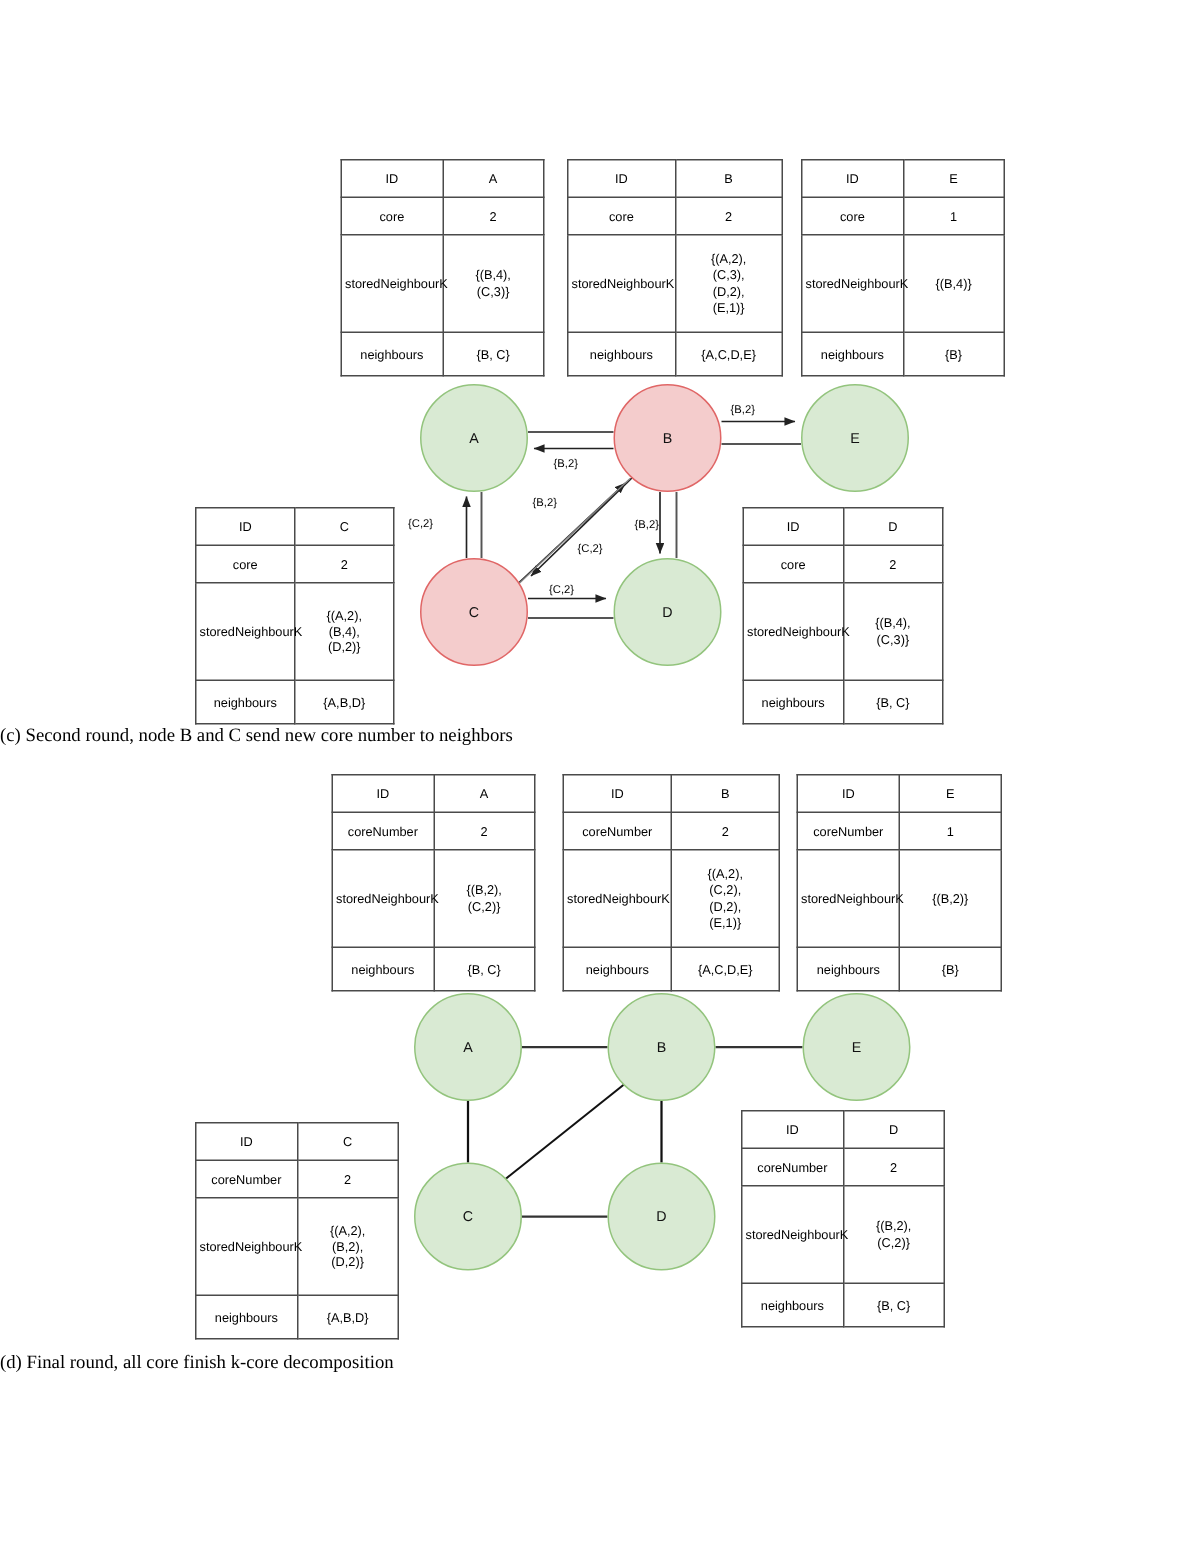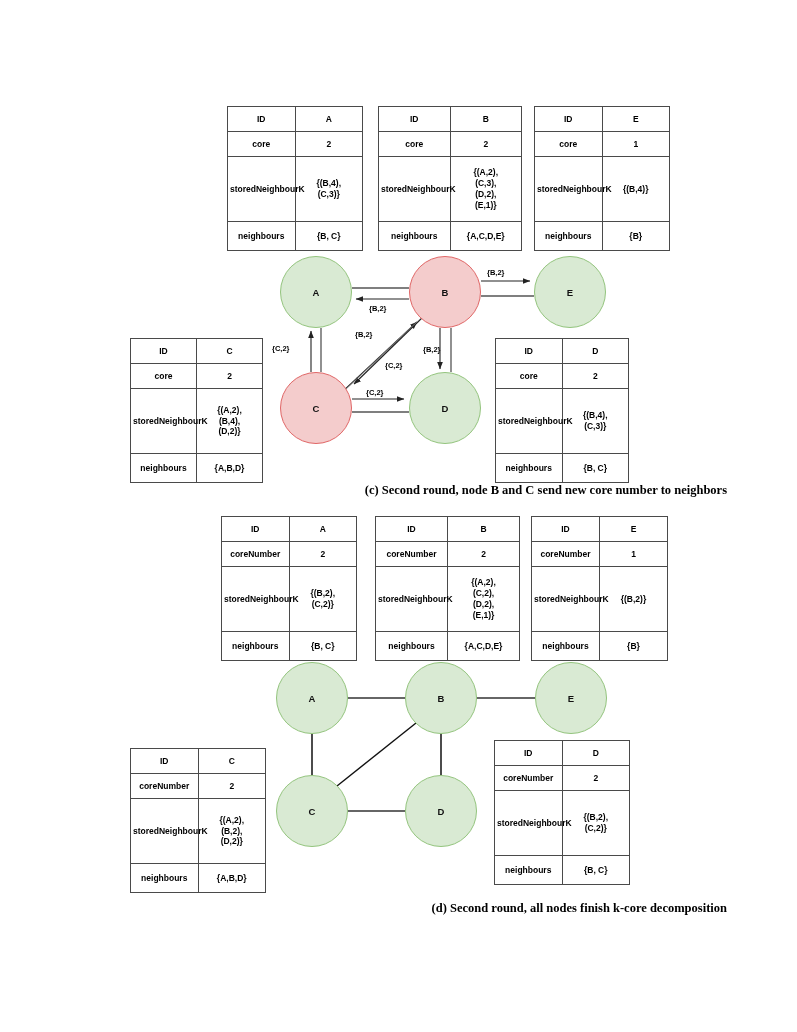--- a/index.html
+++ b/index.html
@@ -12,21 +12,20 @@
     height: 1032px;
     position: relative;
     font-family: "Liberation Sans", sans-serif;
     overflow: hidden;
   }
   .page {
     position: absolute;
     left: 0; top: 0;
     width: 797px;
     height: 1032px;
-    font-weight: bold;
   }
 
   
   .kv-table {
     position: absolute;
     border-collapse: collapse;
     background: #ffffff;
     font-family: "Liberation Sans", sans-serif;
     font-size: 8.5px;
     color: #000000;
@@ -82,21 +81,21 @@
     position: absolute;
     left: 0; top: 0;
     overflow: visible;
     z-index: 2;
   }
 
   
   .caption {
     position: absolute;
     width: 727px;
-    text-align: right;
+    text-align: left;
     font-family: "Liberation Serif", serif;
     font-size: 12.5px;
     color: #000000;
   }
 </style>
 </head>
 <body>
 
 <div class="page">
 
@@ -407,16 +406,16 @@
     <div class="node green" style="left:535px; top:662px; width:72px; height:72px;">
       <span>E</span>
     </div>
     <div class="node green" style="left:276px; top:775px; width:72px; height:72px;">
       <span>C</span>
     </div>
     <div class="node green" style="left:405px; top:775px; width:72px; height:72px;">
       <span>D</span>
     </div>
 
-    <div class="caption" style="top:901px;">(d) Second round, all nodes finish k-core decomposition</div>
+    <div class="caption" style="top:901px;">(d) Final round, all core finish k-core decomposition</div>
   </div>
 
 </div>
 
 </body></html>

